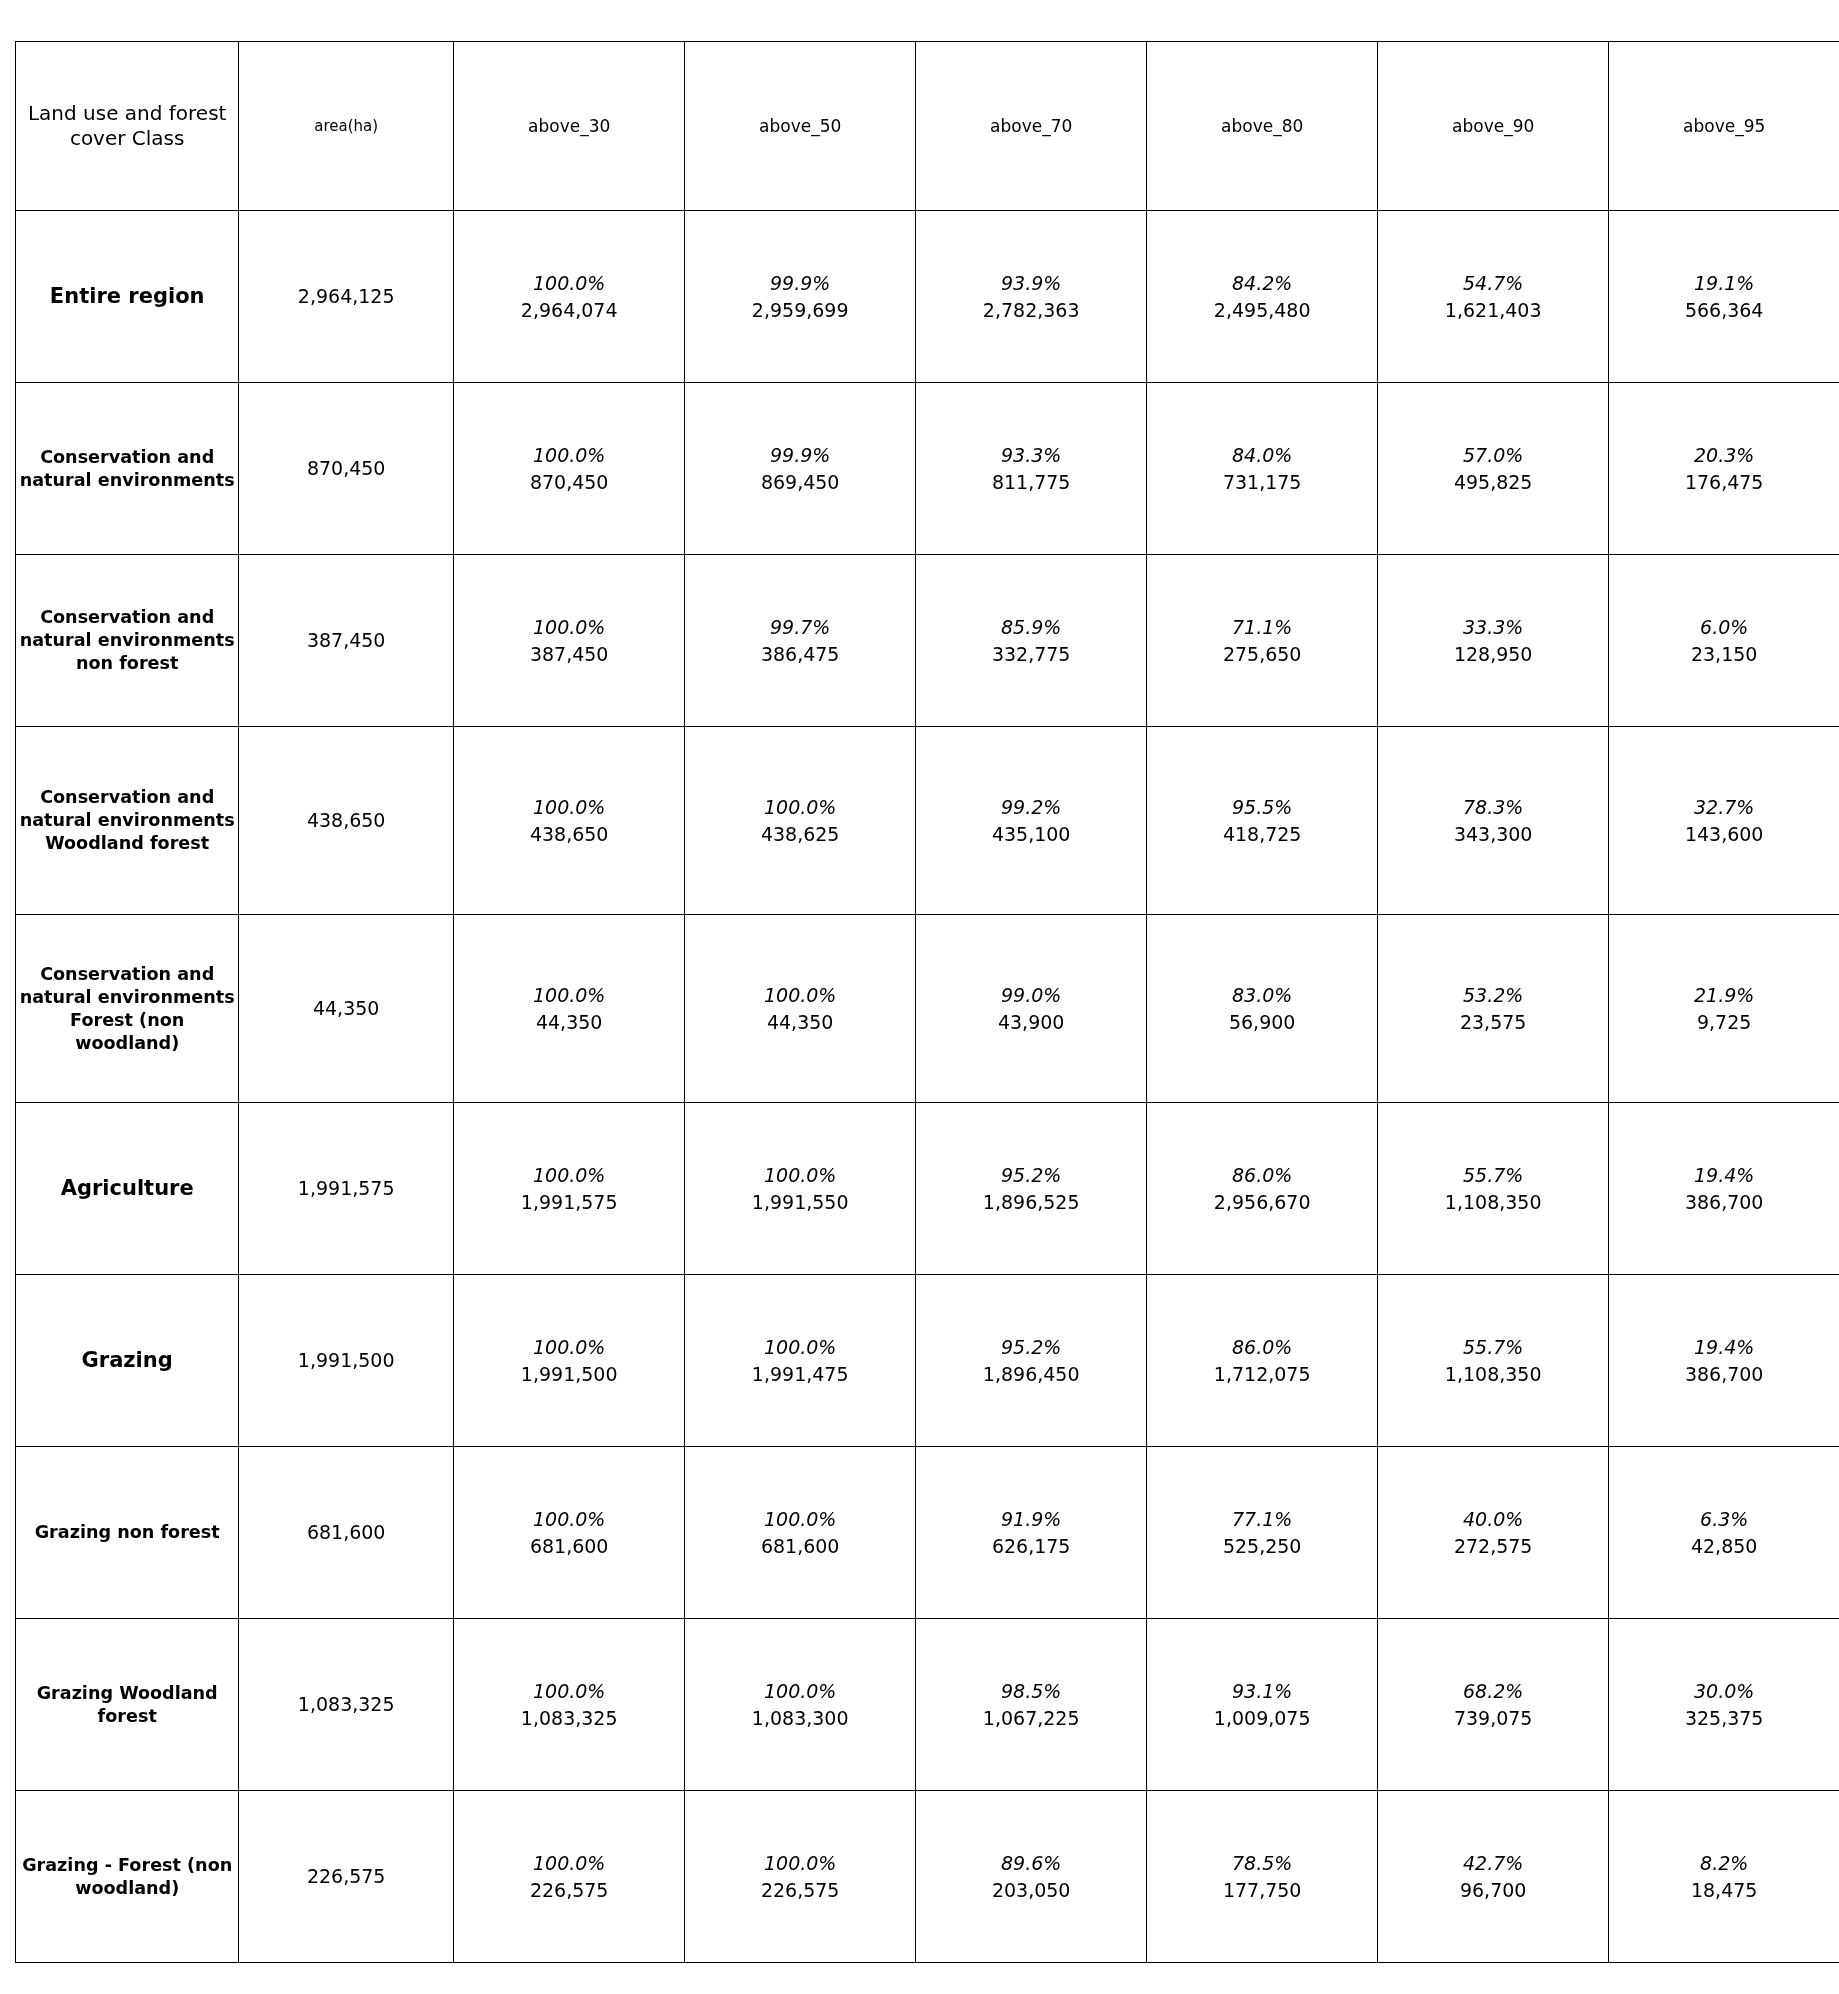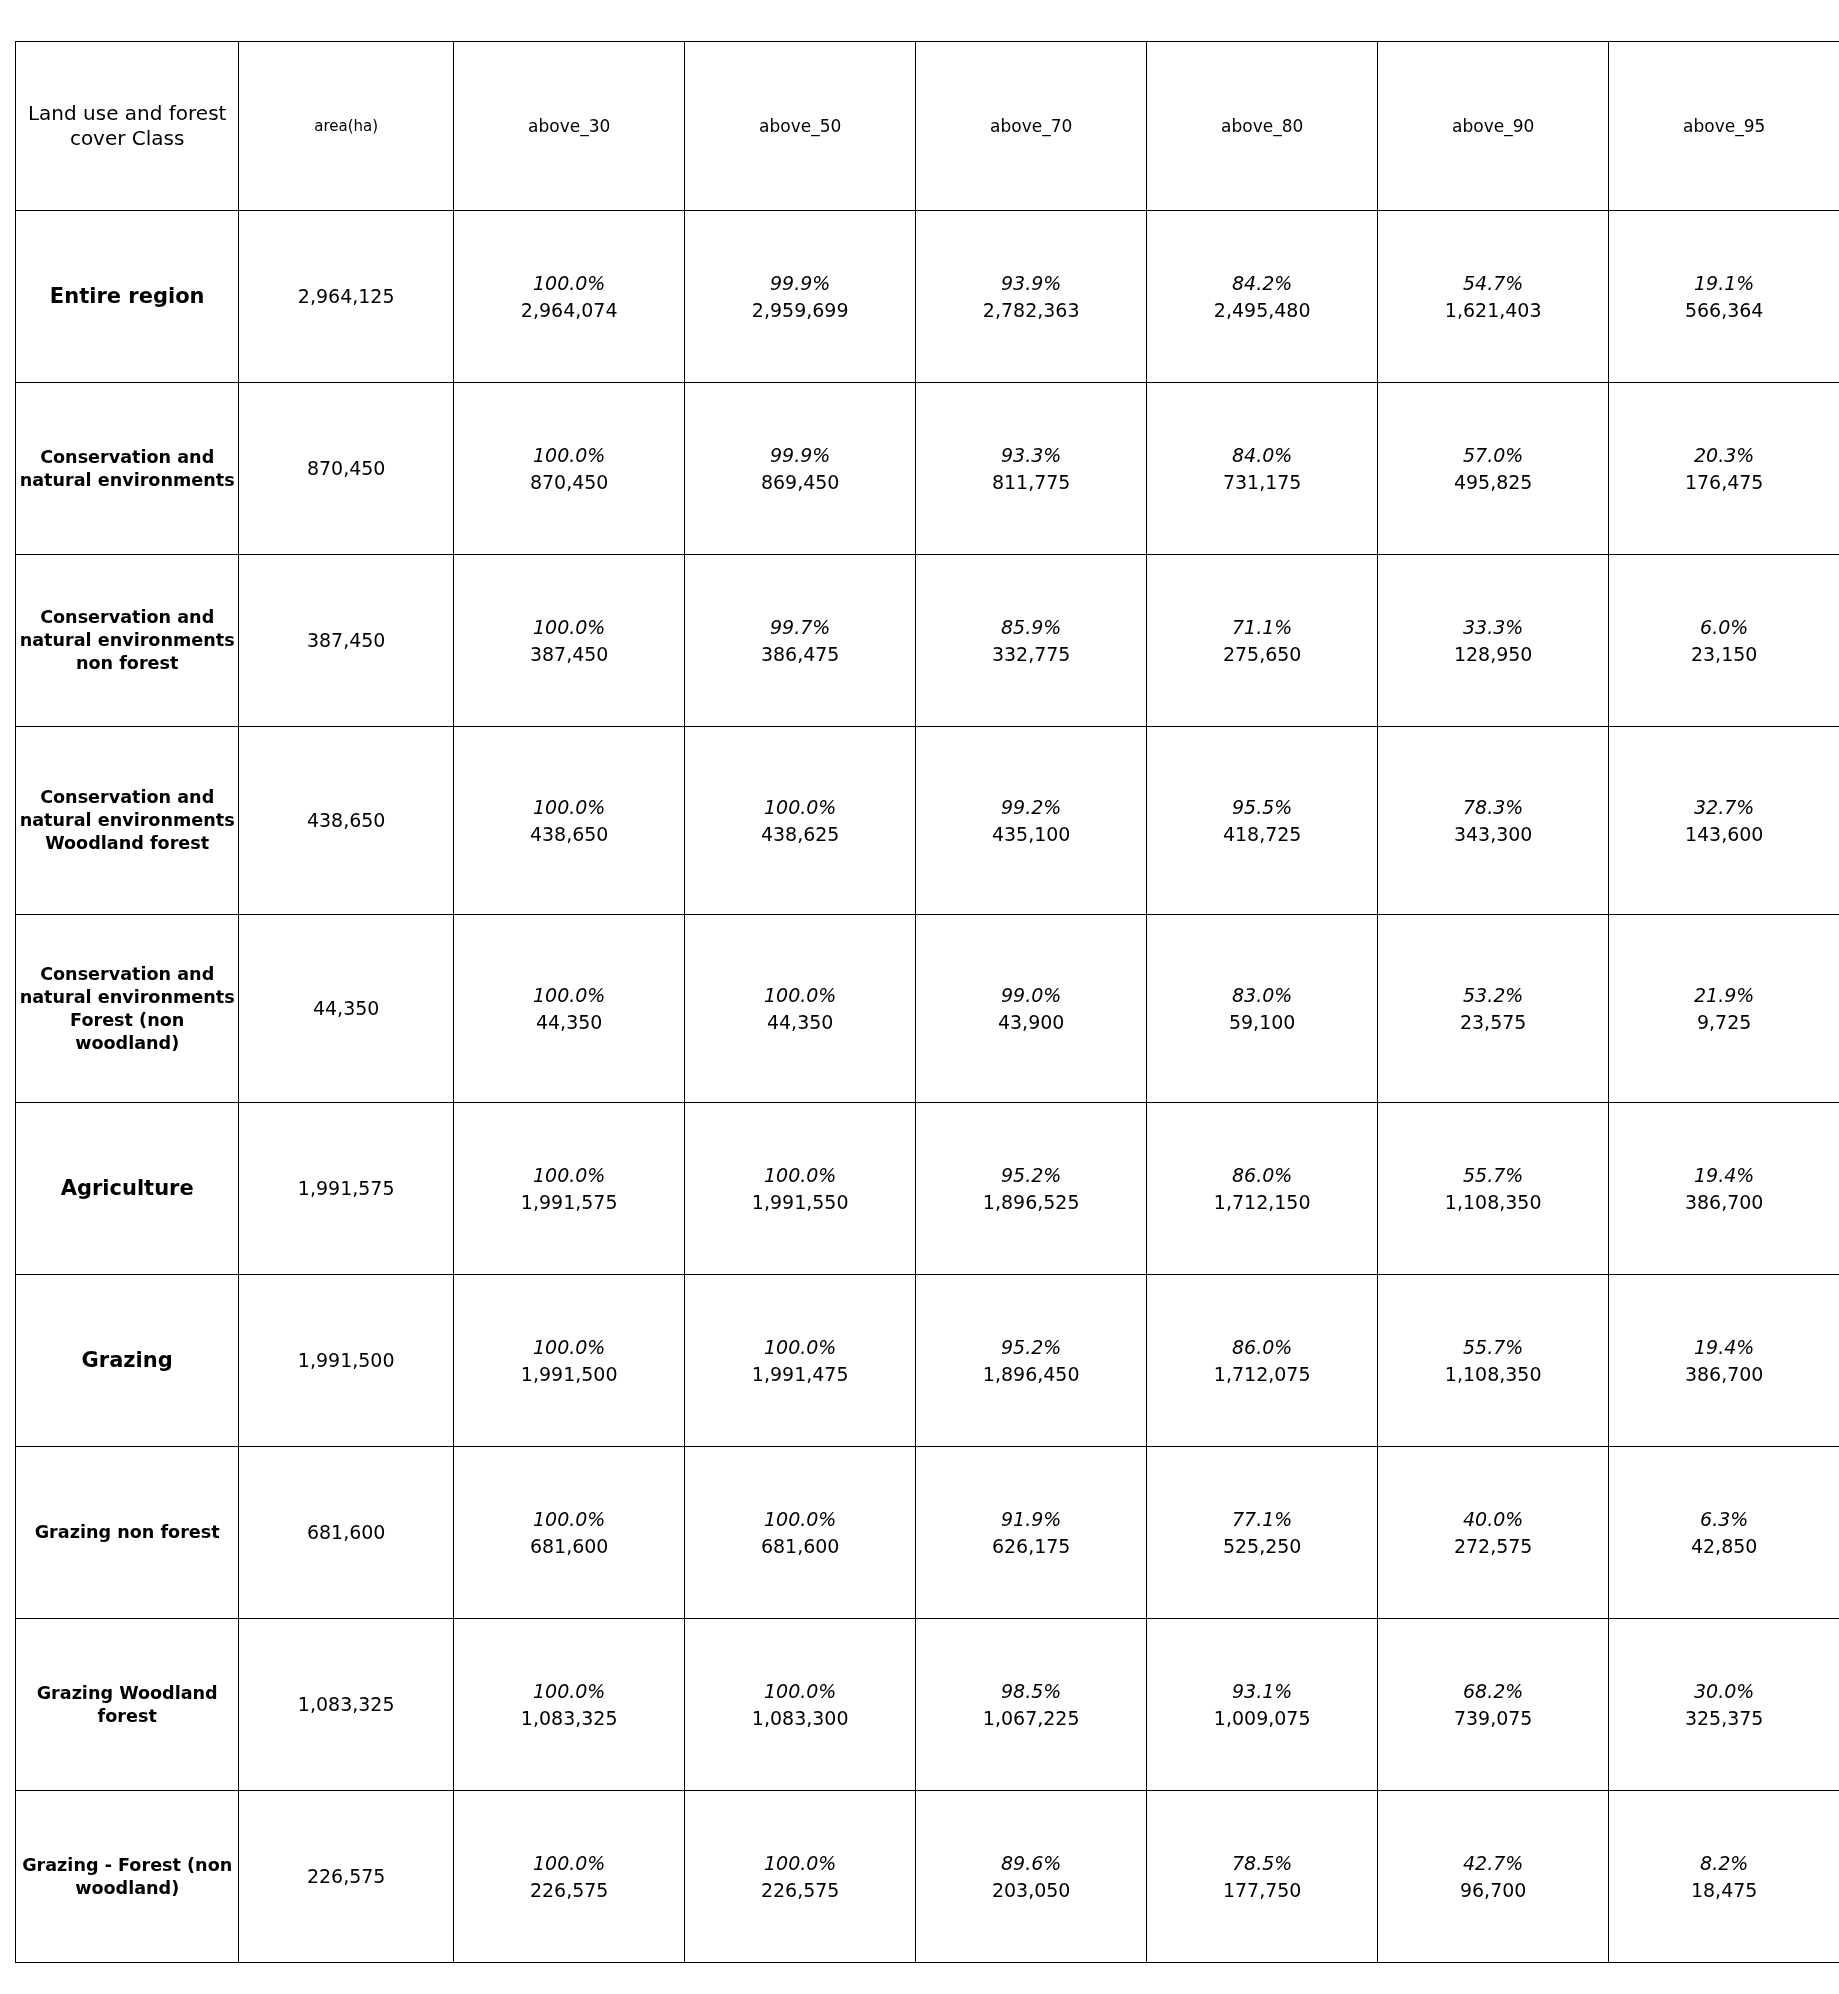--- a/index.html
+++ b/index.html
@@ -249,21 +249,21 @@
           <td class="num">
               <span class="pct">100.0%</span>
               <span class="ha">44,350</span>
             </td>
           <td class="num">
               <span class="pct">99.0%</span>
               <span class="ha">43,900</span>
             </td>
           <td class="num">
               <span class="pct">83.0%</span>
-              <span class="ha">59,100</span>
+              <span class="ha">56,900</span>
             </td>
           <td class="num">
               <span class="pct">53.2%</span>
               <span class="ha">23,575</span>
             </td>
           <td class="num">
               <span class="pct">21.9%</span>
               <span class="ha">9,725</span>
             </td>
         </tr>
@@ -278,21 +278,21 @@
           <td class="num">
               <span class="pct">100.0%</span>
               <span class="ha">1,991,550</span>
             </td>
           <td class="num">
               <span class="pct">95.2%</span>
               <span class="ha">1,896,525</span>
             </td>
           <td class="num">
               <span class="pct">86.0%</span>
-              <span class="ha">1,712,150</span>
+              <span class="ha">2,956,670</span>
             </td>
           <td class="num">
               <span class="pct">55.7%</span>
               <span class="ha">1,108,350</span>
             </td>
           <td class="num">
               <span class="pct">19.4%</span>
               <span class="ha">386,700</span>
             </td>
         </tr>

